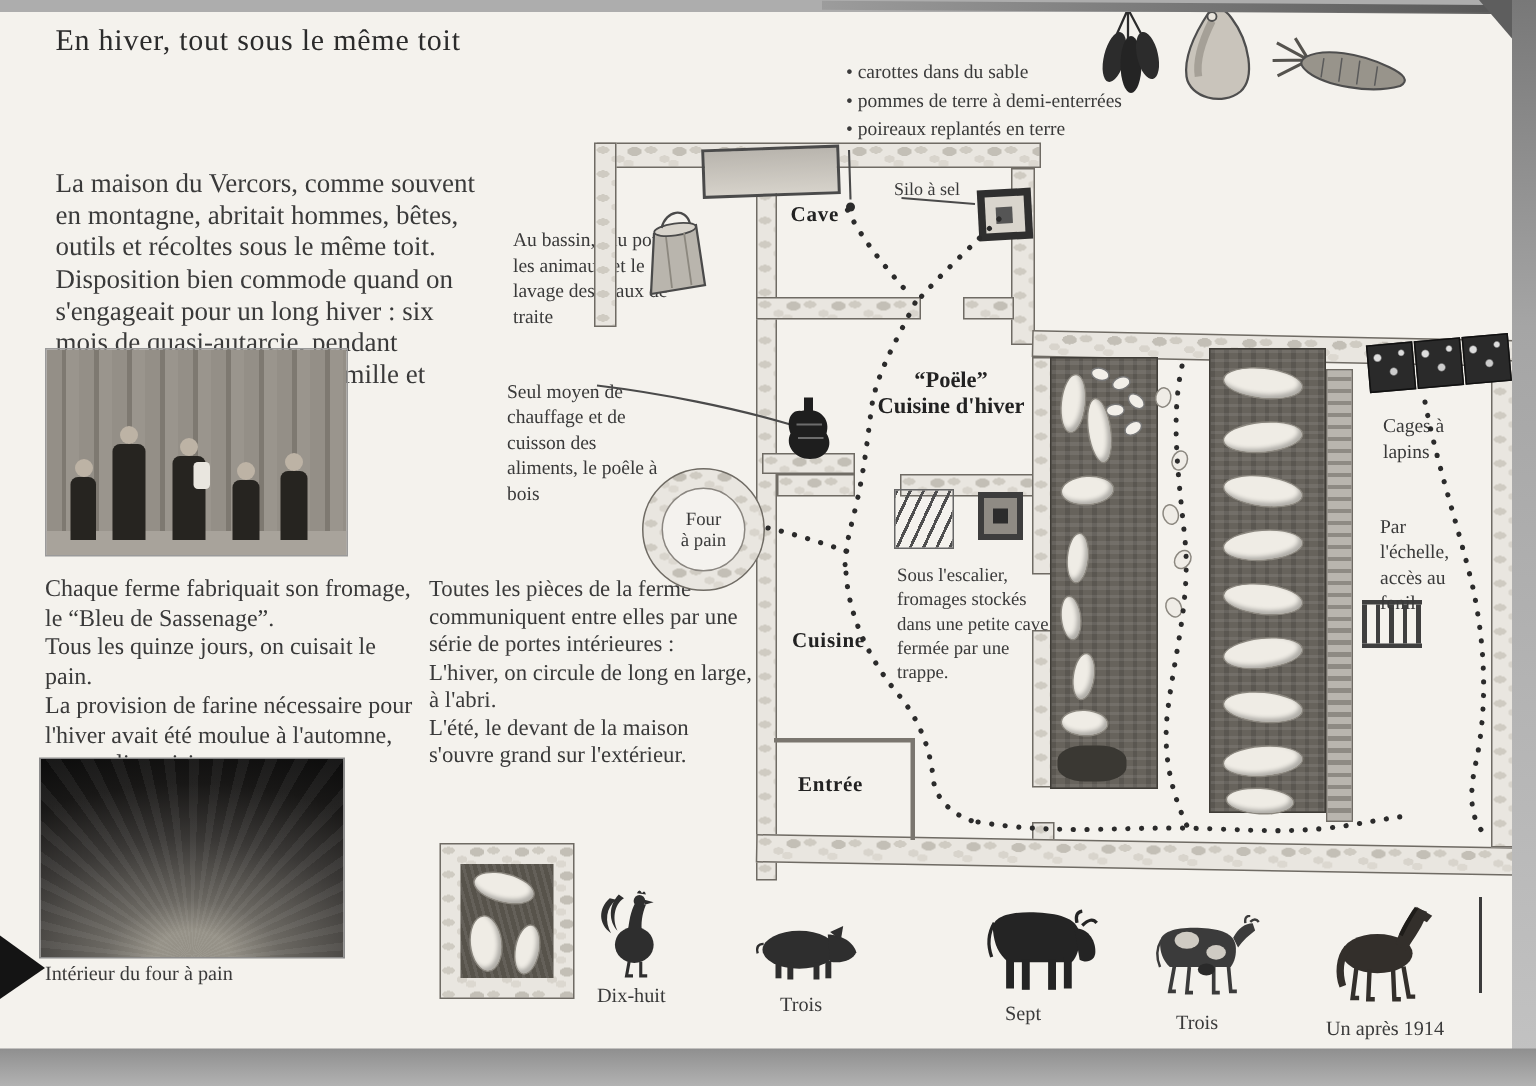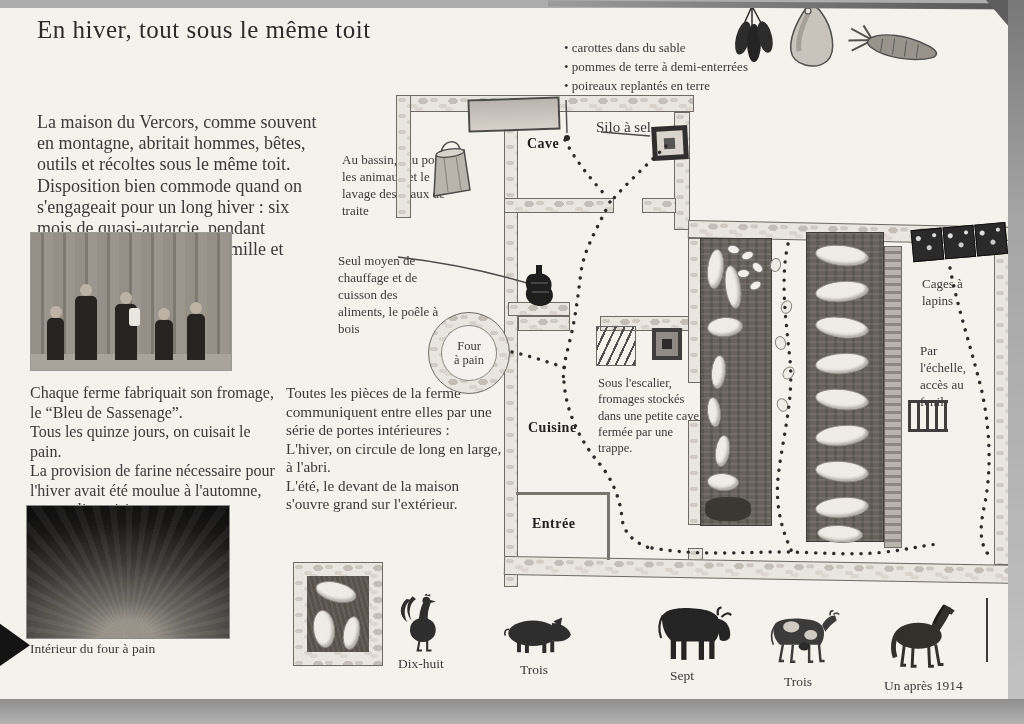--- a/index.html
+++ b/index.html
@@ -8,21 +8,21 @@
   .abs{position:absolute;}
   
   .band-top{left:0;top:0;width:1024px;height:8px;background:#adadad;}
   .band-right{right:0;top:0;width:16px;height:724px;background:linear-gradient(180deg,#787878 0%,#a5a5a5 30%,#c3c3c3 100%);}
   .band-bottom{left:0;top:699px;width:1024px;height:25px;background:linear-gradient(180deg,#8f8f8f,#b2b2b2);}
   .scanline{left:548px;top:2px;width:468px;height:6px;background:linear-gradient(90deg,#9a9a9a,#4a4a4a);transform:rotate(.35deg);opacity:.9;}
   .corner-tr{right:14px;top:0;width:24px;height:28px;background:#5e5e5e;clip-path:polygon(100% 0,0 0,100% 100%);}
   .wedge-bl{left:0;top:620px;width:30px;height:46px;background:#141414;clip-path:polygon(0 8%,100% 55%,0 100%);}
   .scratch{left:986px;top:598px;width:2px;height:64px;background:#3c3c3c;}
   
-  .title{font-size:25px;letter-spacing:.5px;color:#2b2b2b;}
+  .title{font-size:20px;letter-spacing:.5px;color:#2b2b2b;}
   .para{font-size:18px;line-height:1.18;margin-top:42px;}
   .small{font-size:13px;line-height:1.3;}
   .note{font-size:15.2px;line-height:1.22;}
   .preline{white-space:pre-line;}
   .roomlabel{font-weight:700;font-size:14px;color:#222;letter-spacing:.5px;}
   
   .stone{background-color:#e9e6e0;border:1px solid #6f6b64;box-sizing:border-box;
     background-image:
       radial-gradient(ellipse 7px 4px at 5px 4px,#cfcbc2 60%,transparent 61%),
       radial-gradient(ellipse 6px 4px at 14px 10px,#d8d4cc 60%,transparent 61%),
@@ -200,21 +200,25 @@
 
   <div class="abs stone" style="left:293px;top:562px;width:90px;height:104px;">
     <div class="abs" style="left:13px;top:13px;right:13px;bottom:13px;background-color:#57534b;background-image:repeating-linear-gradient(75deg,rgba(255,255,255,.08) 0 2px,transparent 2px 5px);">
       <div class="beast" style="left:8px;top:6px;width:40px;height:18px;transform:rotate(14deg);"></div>
       <div class="beast" style="left:6px;top:34px;width:20px;height:36px;transform:rotate(-6deg);"></div>
       <div class="beast" style="left:36px;top:40px;width:15px;height:32px;transform:rotate(10deg);"></div>
     </div>
   </div>
 
   <div class="abs roomlabel" style="left:527px;top:136px;">Cave</div>
-  <div class="abs" style="left:596px;top:119px;font-size:15px;">Silo à sel</div>
+  <div class="abs" style="left:596px;top:119px;font-size:12px;">Silo à sel</div>
+  <div class="abs" style="left:572px;top:246px;width:124px;text-align:center;font-weight:700;font-size:15px;line-height:1.15;color:#222;">
+    <div>“Poële”</div>
+    <div>Cuisine d'hiver</div>
+  </div>
   <div class="abs roomlabel" style="left:528px;top:420px;">Cuisine</div>
   <div class="abs roomlabel" style="left:532px;top:516px;">Entrée</div>
   <div class="abs small" style="left:598px;top:375px;width:108px;font-size:12.5px;">Sous l'escalier, fromages stockés dans une petite cave fermée par une trappe.</div>
   <div class="abs small" style="left:922px;top:276px;width:70px;">Cages à lapins</div>
   <div class="abs small" style="left:920px;top:343px;width:62px;">Par l'échelle, accès au fenil</div>
 
   <svg class="abs" style="left:0;top:0;" width="1024" height="724" viewBox="0 0 1024 724">
     <g stroke="#2b2b2b" stroke-width="3.4" fill="none" stroke-linecap="round" stroke-dasharray="0.1 9">
       <path d="M565 140 C575 160 590 178 606 196"></path>
       <path d="M666 146 C650 162 630 180 614 198"></path>

